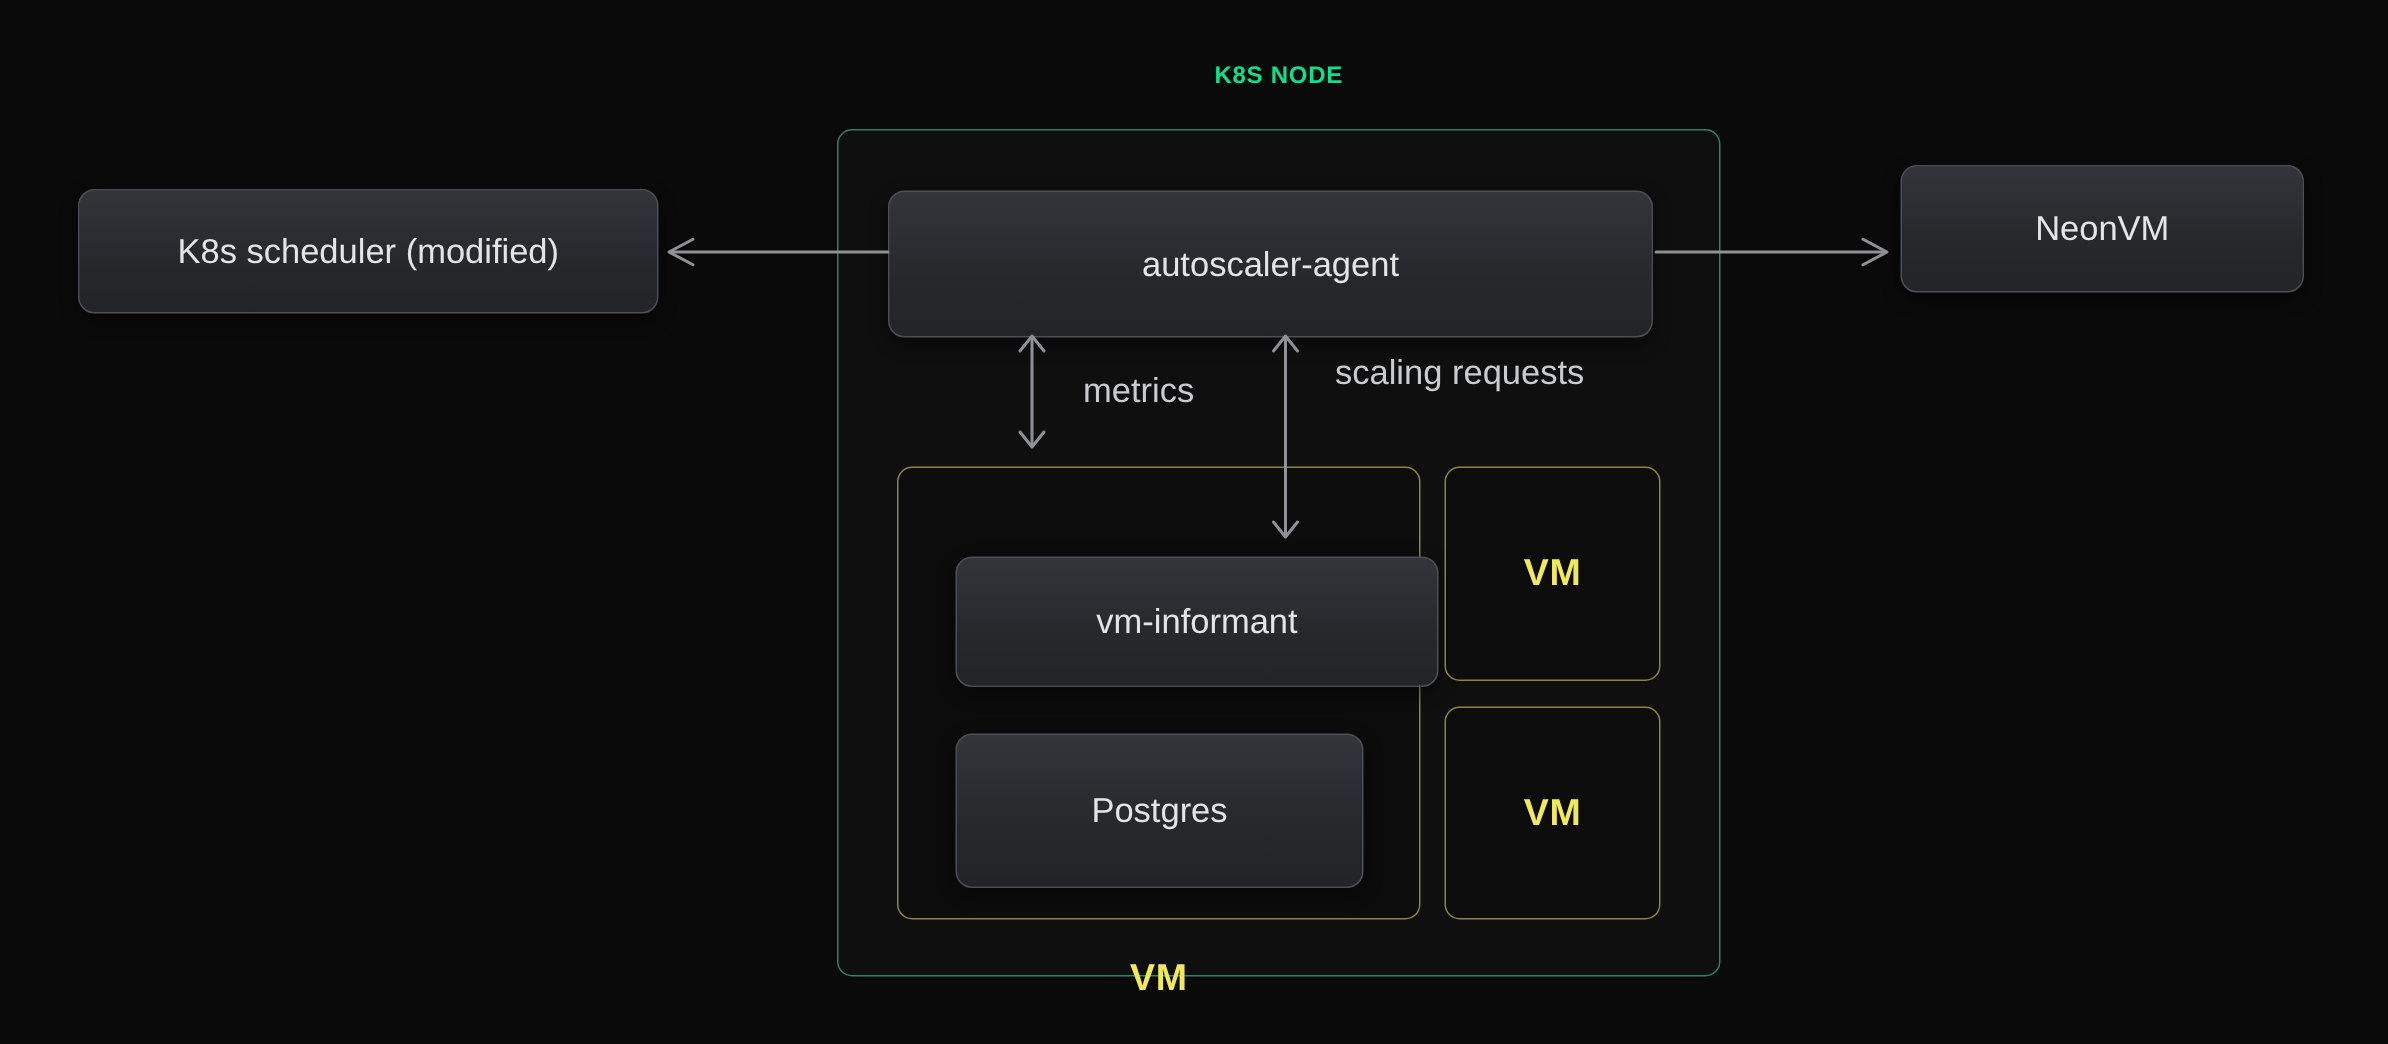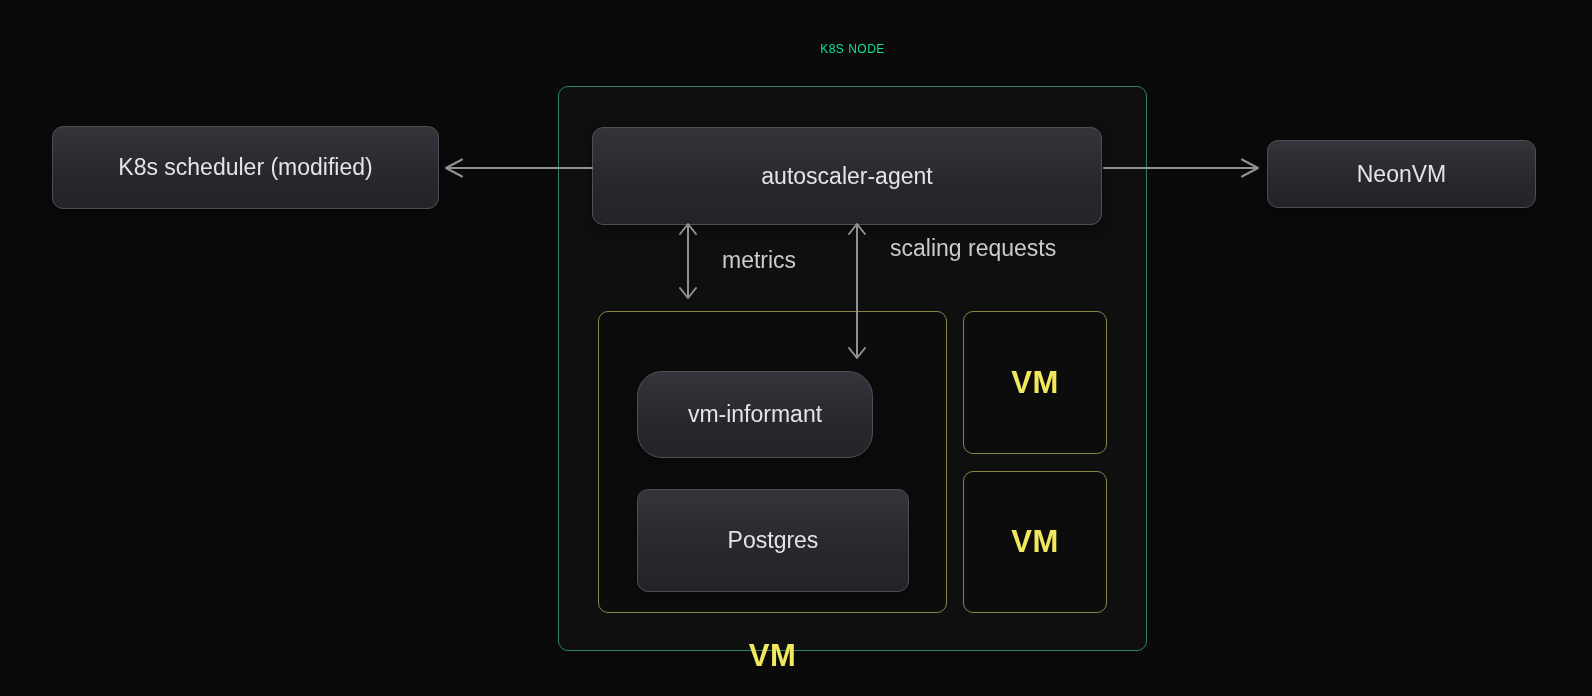--- a/index.html
+++ b/index.html
@@ -16,49 +16,49 @@
     left:558px;top:86px;width:589px;height:565px;
     background:#0e0f0e;
     border:1.5px solid #2f8264;
     border-radius:10px;
     box-sizing:border-box;
   }
   .diagram-title{
     left:558px;top:42px;width:589px;
     text-align:center;
     color:#0ee08e;
-    font-size:12px;font-weight:400;letter-spacing:.5px;
+    font-size:16px;font-weight:700;letter-spacing:.5px;
   }
   
   .node{
     background:linear-gradient(180deg,#33353a 0%,#27282c 60%,#232428 100%);
     border:1px solid #4d4f55;
     border-radius:11px;
     box-sizing:border-box;
     display:flex;align-items:center;justify-content:center;
     color:#e3e4e6;font-size:23px;
     box-shadow:0 4px 12px rgba(0,0,0,.45);
   }
   .node-scheduler{left:52px;top:126px;width:387px;height:83px;}
   .node-autoscaler{left:592px;top:127px;width:510px;height:98px;}
-  .node-neonvm{left:1267px;top:140px;width:269px;height:68px;}
-  .node-vm-informant{left:637px;top:371px;width:236px;height:87px;border-radius:25px;}
+  .node-neonvm{left:1267px;top:110px;width:269px;height:85px;}
+  .node-vm-informant{left:637px;top:371px;width:322px;height:87px;}
   .node-postgres{left:637px;top:489px;width:272px;height:103px;}
   
   .vmbox{
     border:1.5px solid #8a8447;
     border-radius:10px;
     box-sizing:border-box;
     background:#0b0c0b;
   }
   .vmbox-main{left:598px;top:311px;width:349px;height:302px;}
   .vmbox-top{left:963px;top:311px;width:144px;height:143px;display:flex;align-items:center;justify-content:center;}
   .vmbox-bottom{left:963px;top:471px;width:144px;height:142px;display:flex;align-items:center;justify-content:center;}
   .vm-label{
-    color:#f1e85e;font-size:31px;font-weight:700;letter-spacing:.5px;
+    color:#f1e85e;font-size:25px;font-weight:700;letter-spacing:.5px;
   }
   .vmbox-main .vm-label{position:absolute;left:0;top:326px;width:100%;text-align:center;}
   
   .edge-label{
     color:#c9cbce;font-size:23px;margin-left:20px;
   }
   .label-metrics{left:702px;top:247px;}
   .label-scaling{left:870px;top:235px;}
   
   .arrows{left:0;top:0;width:1592px;height:696px;pointer-events:none;}

